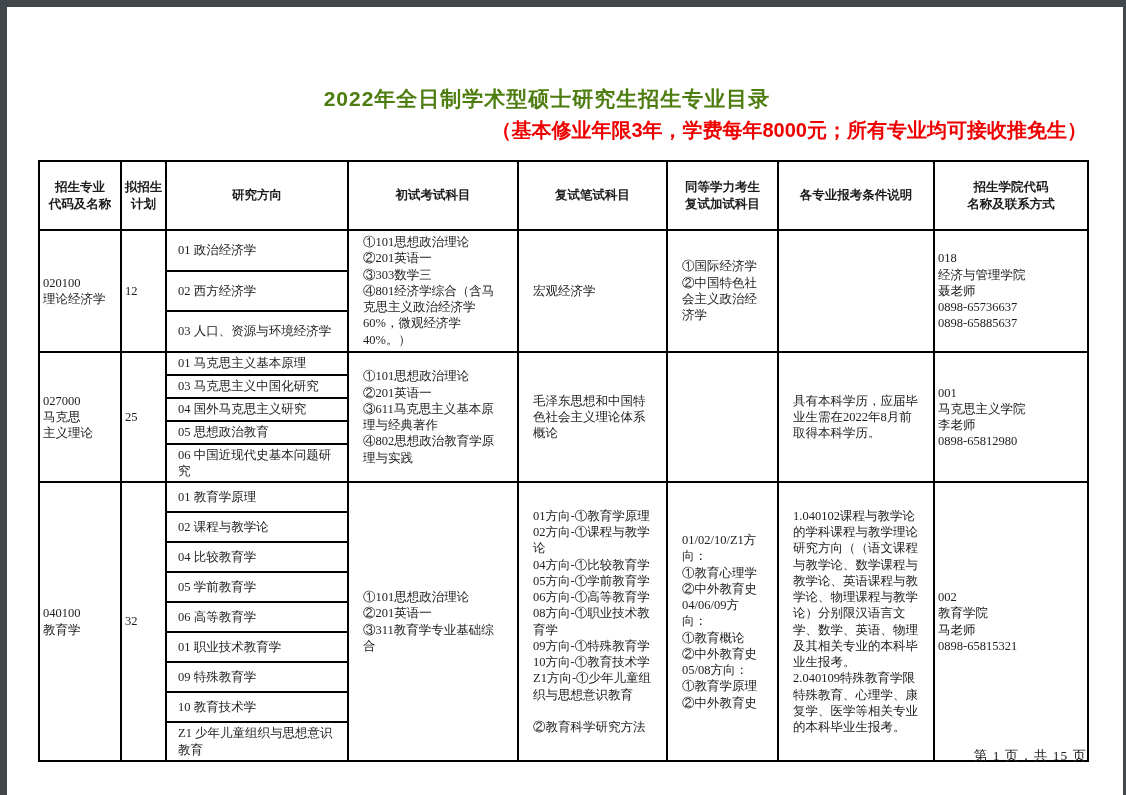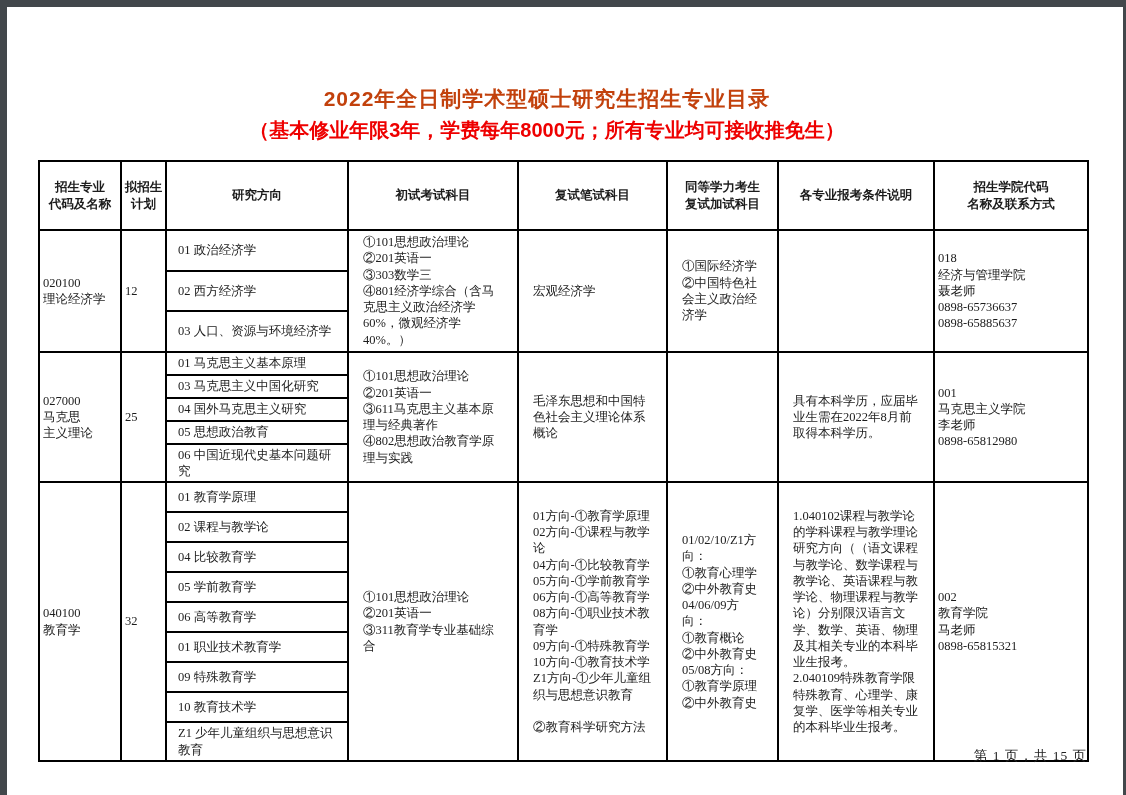--- a/index.html
+++ b/index.html
@@ -16,26 +16,26 @@
   .strip-top    { top: 0; left: 0; width: 1126px; height: 7px; }
   .strip-left   { top: 0; left: 0; width: 7px; height: 795px; }
   .strip-right  { top: 0; right: 0; width: 3px; height: 795px; }
 
   .page { position: absolute; left: 7px; top: 7px; width: 1119px; height: 788px; background: #fff; }
 
   .title {
     position: absolute; left: 0; top: 78px; width: 1080px;
     text-align: center;
     font-family: "Liberation Sans", "DejaVu Sans", sans-serif;
-    font-weight: bold; font-size: 21px; color: #c2410c;
+    font-weight: bold; font-size: 21px; color: #4d7c0f;
     letter-spacing: 1px;
   }
   .subtitle {
     position: absolute; left: 0; top: 110px; width: 1080px;
-    text-align: center;
+    text-align: right;
     font-family: "Liberation Sans", "DejaVu Sans", sans-serif;
     font-weight: bold; font-size: 20px;
   }
 
   table.catalog {
     position: absolute; left: 31px; top: 153px;
     width: 1049px;
     border-collapse: collapse;
     table-layout: fixed;
   }

